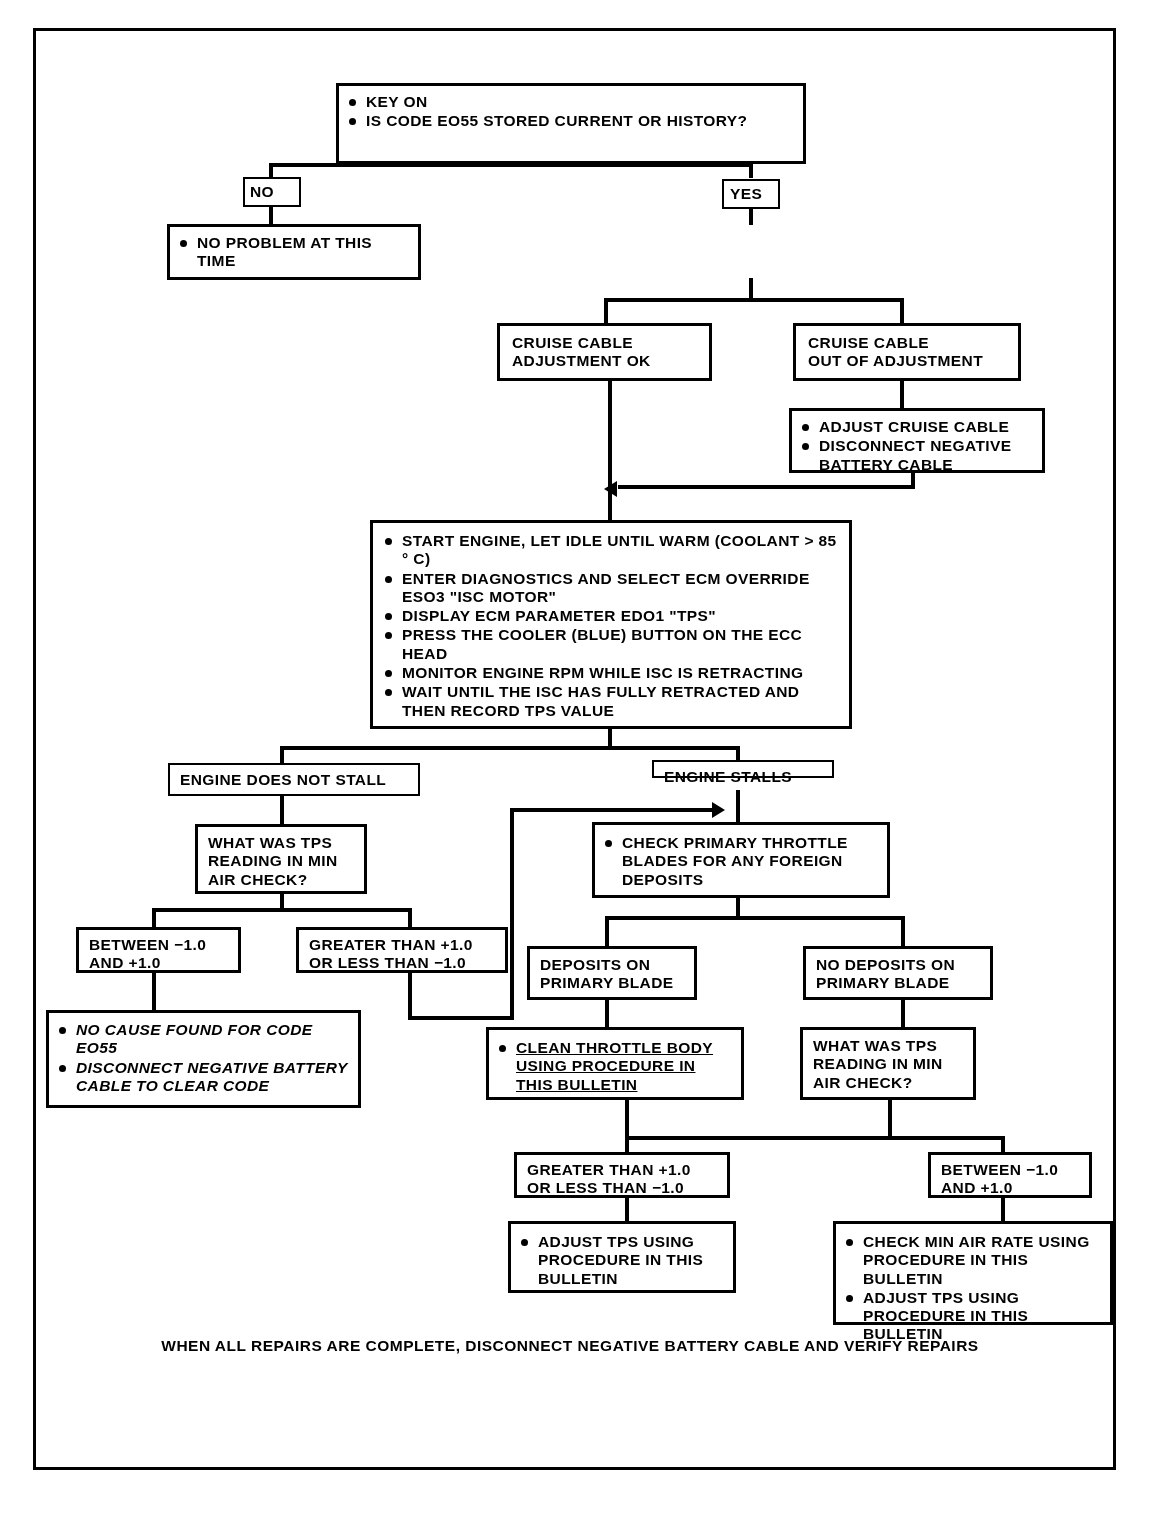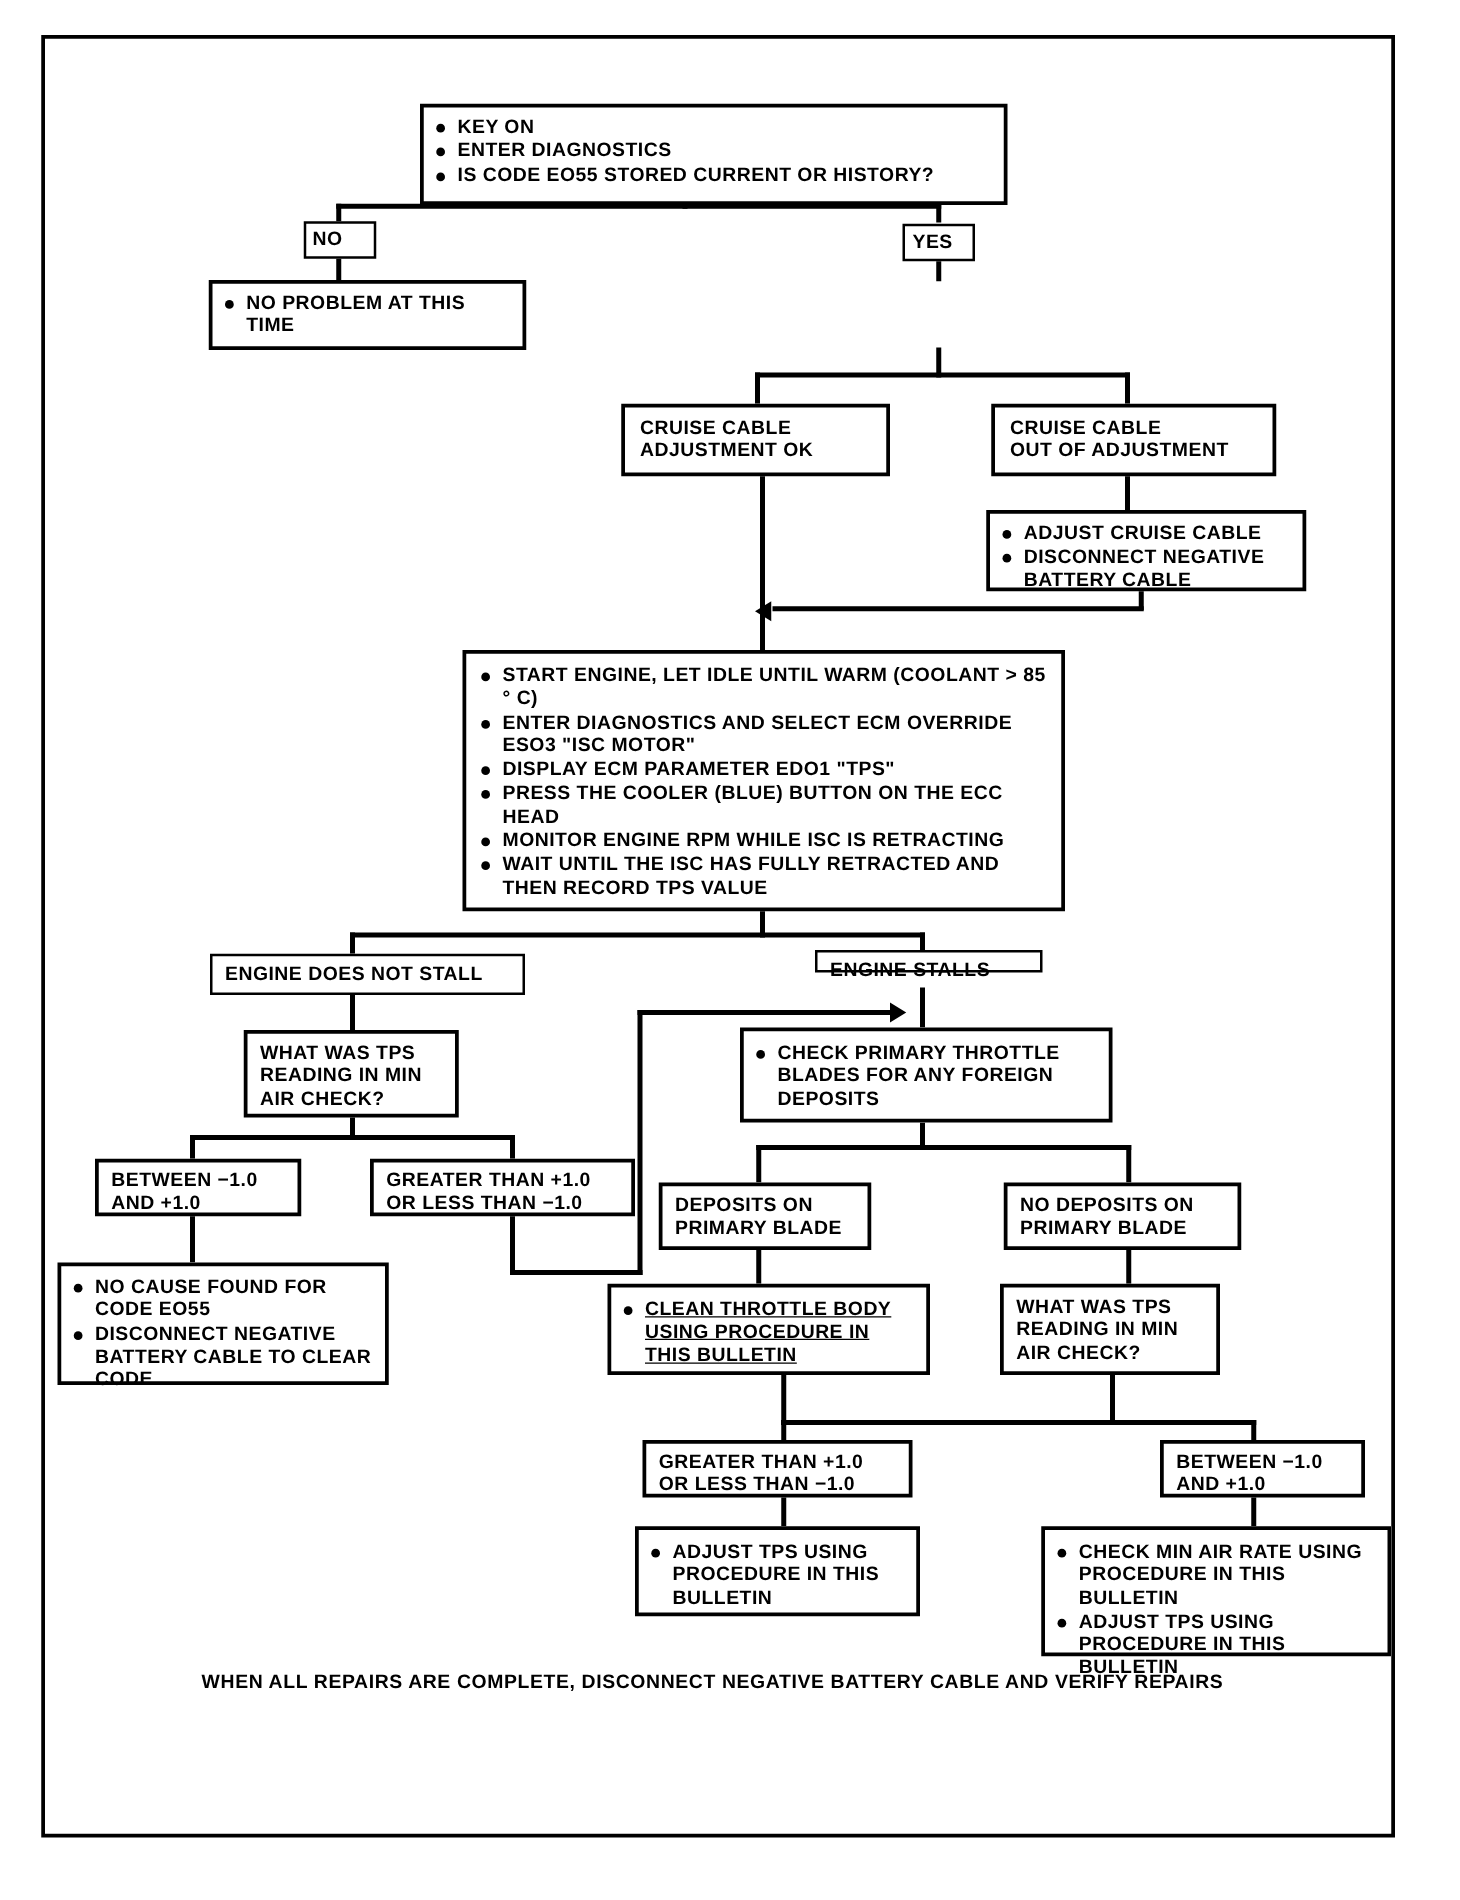--- a/index.html
+++ b/index.html
@@ -167,21 +167,20 @@
   <div class="line" style="left:625px; top:1136px; width:4px; height:16px;"></div>
   <div class="line" style="left:1001px; top:1136px; width:4px; height:16px;"></div>
 
   <div class="line" style="left:625px; top:1197px; width:4px; height:24px;"></div>
 
   <div class="line" style="left:1001px; top:1197px; width:4px; height:24px;"></div>
 
   <div class="node" style="left:336px; top:58px; width:470px; height:81px;margin-top:25px;">
     <ul>
       <li>KEY ON</li>
-      <li>ENTER DIAGNOSTICS</li>
       <li>IS CODE EO55 STORED CURRENT OR HISTORY?</li>
     </ul>
   </div>
 
   <div class="node thin" style="left:243px; top:177px; width:58px; height:30px; padding:4px 5px;">
     <div class="plain">NO</div>
   </div>
 
   <div class="node thin" style="left:722px; top:179px; width:58px; height:30px; padding:4px 6px;">
     <div class="plain">YES</div>
@@ -239,21 +238,21 @@
   <div class="node" style="left:76px; top:927px; width:165px; height:46px; padding:6px 10px;">
     <div class="plain">BETWEEN −1.0
 AND +1.0</div>
   </div>
 
   <div class="node" style="left:296px; top:927px; width:212px; height:46px; padding:6px 10px;">
     <div class="plain">GREATER THAN +1.0
 OR LESS THAN −1.0</div>
   </div>
 
-  <div class="node" style="left:46px; top:1010px; width:265px; height:98px; padding:7px 8px;">
+  <div class="node" style="left:46px; top:1010px; width:315px; height:98px; padding:7px 8px;font-style:italic;">
     <ul>
       <li>NO CAUSE FOUND FOR CODE EO55</li>
       <li>DISCONNECT NEGATIVE BATTERY CABLE TO CLEAR CODE</li>
     </ul>
   </div>
 
   <div class="node" style="left:592px; top:822px; width:298px; height:76px; padding:8px 8px;">
     <ul>
       <li>CHECK PRIMARY THROTTLE BLADES FOR ANY FOREIGN DEPOSITS</li>
     </ul>

